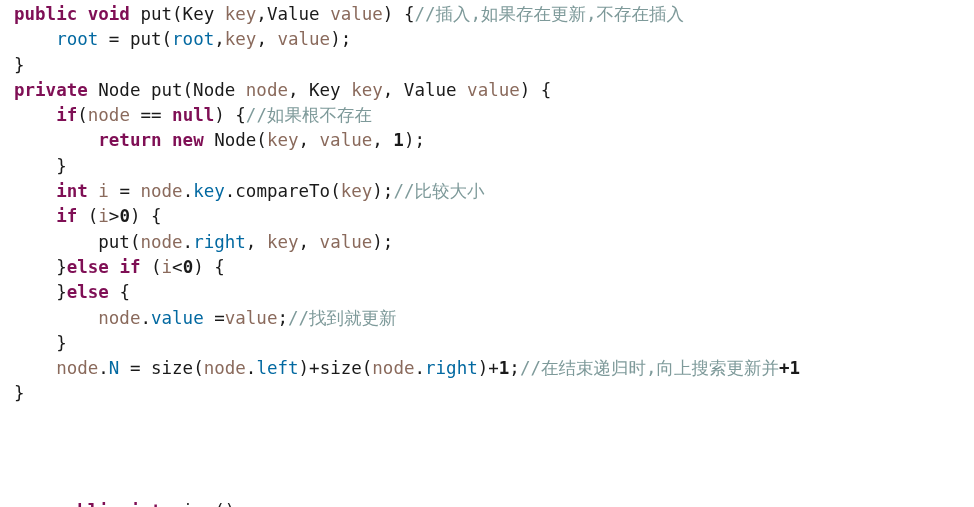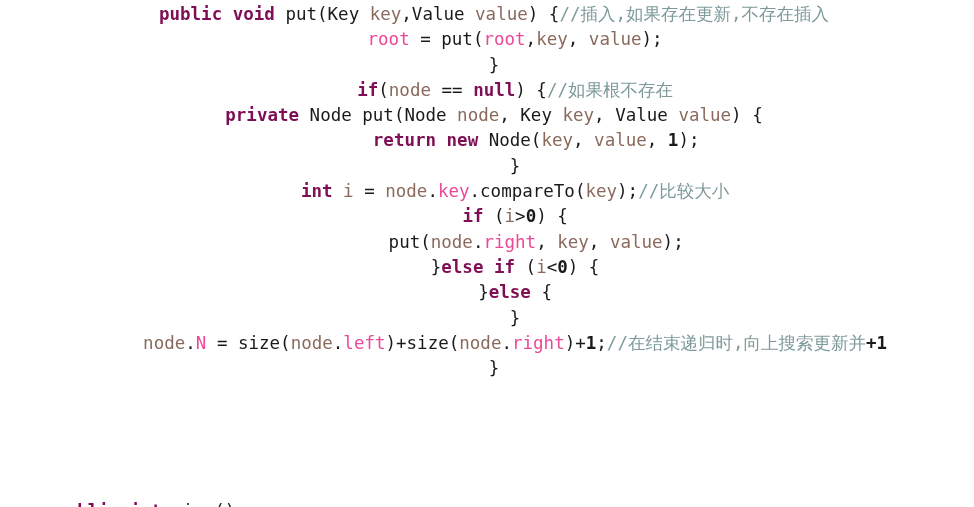--- a/index.html
+++ b/index.html
@@ -16,29 +16,28 @@
     font-family: "DejaVu Sans Mono", monospace;
     font-size: 17.5px;
     line-height: 25.3px;
     box-sizing: border-box;
     padding: 2px 0 0 14px;
   }
   .code-line {
     white-space: pre;
     height: 25.3px;
     letter-spacing: 0px;
-    text-align: center;
   }
   .tok { white-space: pre; }
 
   
   .t-kw      { color: #7f0f55; font-weight: bold; }
   .t-plain   { color: #1a1a1a; }
   .t-param   { color: #8a6a5c; }
-  .t-field   { color: #ec4899; }
+  .t-field   { color: #0369a1; }
   .t-num     { color: #1a1a1a; font-weight: bold; }
   .t-comment { color: #7e9a9a; }
 
   
   .clipped {
     position: absolute;
     left: 14px;
     top: 499px;
     height: 8px;
     overflow: hidden;
@@ -46,27 +45,28 @@
   }
 </style>
 </head>
 <body>
 
 <div id="code-viewer">
   <div id="code-body">
       <div class="code-line"><span class="tok t-plain"></span><span class="tok t-kw">public</span><span class="tok t-plain"> </span><span class="tok t-kw">void</span><span class="tok t-plain"> put(Key </span><span class="tok t-param">key</span><span class="tok t-plain">,Value </span><span class="tok t-param">value</span><span class="tok t-plain">) {</span><span class="tok t-comment">//插入,如果存在更新,不存在插入</span></div>
       <div class="code-line"><span class="tok t-plain">    </span><span class="tok t-field">root</span><span class="tok t-plain"> = put(</span><span class="tok t-field">root</span><span class="tok t-plain">,</span><span class="tok t-param">key</span><span class="tok t-plain">, </span><span class="tok t-param">value</span><span class="tok t-plain">);</span></div>
       <div class="code-line"><span class="tok t-plain"></span><span class="tok t-plain">}</span></div>
+      <div class="code-line"><span class="tok t-plain"></span><span class="tok t-kw">private</span><span class="tok t-plain"> Node put(Node </span><span class="tok t-param">node</span><span class="tok t-plain">, Key </span><span class="tok t-param">key</span><span class="tok t-plain">, Value </span><span class="tok t-param">value</span><span class="tok t-plain">) {</span></div>
       <div class="code-line"><span class="tok t-plain">    </span><span class="tok t-kw">if</span><span class="tok t-plain">(</span><span class="tok t-param">node</span><span class="tok t-plain"> == </span><span class="tok t-kw">null</span><span class="tok t-plain">) {</span><span class="tok t-comment">//如果根不存在</span></div>
-      <div class="code-line"><span class="tok t-plain"></span><span class="tok t-kw">private</span><span class="tok t-plain"> Node put(Node </span><span class="tok t-param">node</span><span class="tok t-plain">, Key </span><span class="tok t-param">key</span><span class="tok t-plain">, Value </span><span class="tok t-param">value</span><span class="tok t-plain">) {</span></div>
       <div class="code-line"><span class="tok t-plain">        </span><span class="tok t-kw">return</span><span class="tok t-plain"> </span><span class="tok t-kw">new</span><span class="tok t-plain"> Node(</span><span class="tok t-param">key</span><span class="tok t-plain">, </span><span class="tok t-param">value</span><span class="tok t-plain">, </span><span class="tok t-num">1</span><span class="tok t-plain">);</span></div>
       <div class="code-line"><span class="tok t-plain">    </span><span class="tok t-plain">}</span></div>
       <div class="code-line"><span class="tok t-plain">    </span><span class="tok t-kw">int</span><span class="tok t-plain"> </span><span class="tok t-param">i</span><span class="tok t-plain"> = </span><span class="tok t-param">node</span><span class="tok t-plain">.</span><span class="tok t-field">key</span><span class="tok t-plain">.compareTo(</span><span class="tok t-param">key</span><span class="tok t-plain">);</span><span class="tok t-comment">//比较大小</span></div>
       <div class="code-line"><span class="tok t-plain">    </span><span class="tok t-kw">if</span><span class="tok t-plain"> (</span><span class="tok t-param">i</span><span class="tok t-plain">&gt;</span><span class="tok t-num">0</span><span class="tok t-plain">) {</span></div>
       <div class="code-line"><span class="tok t-plain">        </span><span class="tok t-plain">put(</span><span class="tok t-param">node</span><span class="tok t-plain">.</span><span class="tok t-field">right</span><span class="tok t-plain">, </span><span class="tok t-param">key</span><span class="tok t-plain">, </span><span class="tok t-param">value</span><span class="tok t-plain">);</span></div>
       <div class="code-line"><span class="tok t-plain">    </span><span class="tok t-plain">}</span><span class="tok t-kw">else</span><span class="tok t-plain"> </span><span class="tok t-kw">if</span><span class="tok t-plain"> (</span><span class="tok t-param">i</span><span class="tok t-plain">&lt;</span><span class="tok t-num">0</span><span class="tok t-plain">) {</span></div>
       <div class="code-line"><span class="tok t-plain">    </span><span class="tok t-plain">}</span><span class="tok t-kw">else</span><span class="tok t-plain"> {</span></div>
+      <div class="code-line"><span class="tok t-plain">        </span><span class="tok t-param">node</span><span class="tok t-plain">.</span><span class="tok t-field">value</span><span class="tok t-plain"> =</span><span class="tok t-param">value</span><span class="tok t-plain">;</span><span class="tok t-comment">//找到就更新</span></div>
       <div class="code-line"><span class="tok t-plain">    </span><span class="tok t-plain">}</span></div>
       <div class="code-line"><span class="tok t-plain">    </span><span class="tok t-param">node</span><span class="tok t-plain">.</span><span class="tok t-field">N</span><span class="tok t-plain"> = size(</span><span class="tok t-param">node</span><span class="tok t-plain">.</span><span class="tok t-field">left</span><span class="tok t-plain">)+size(</span><span class="tok t-param">node</span><span class="tok t-plain">.</span><span class="tok t-field">right</span><span class="tok t-plain">)+</span><span class="tok t-num">1</span><span class="tok t-plain">;</span><span class="tok t-comment">//在结束递归时,向上搜索更新并</span><span class="tok t-num">+1</span></div>
       <div class="code-line"><span class="tok t-plain"></span><span class="tok t-plain">}</span></div>
     </div>
   <div class="clipped" id="clipped-line"><div class="code-line"><span class="tok t-plain">    </span><span class="tok t-kw">public</span><span class="tok t-plain"> </span><span class="tok t-kw">int</span><span class="tok t-plain"> size()</span></div></div>
 </div>
 
 </body></html>

